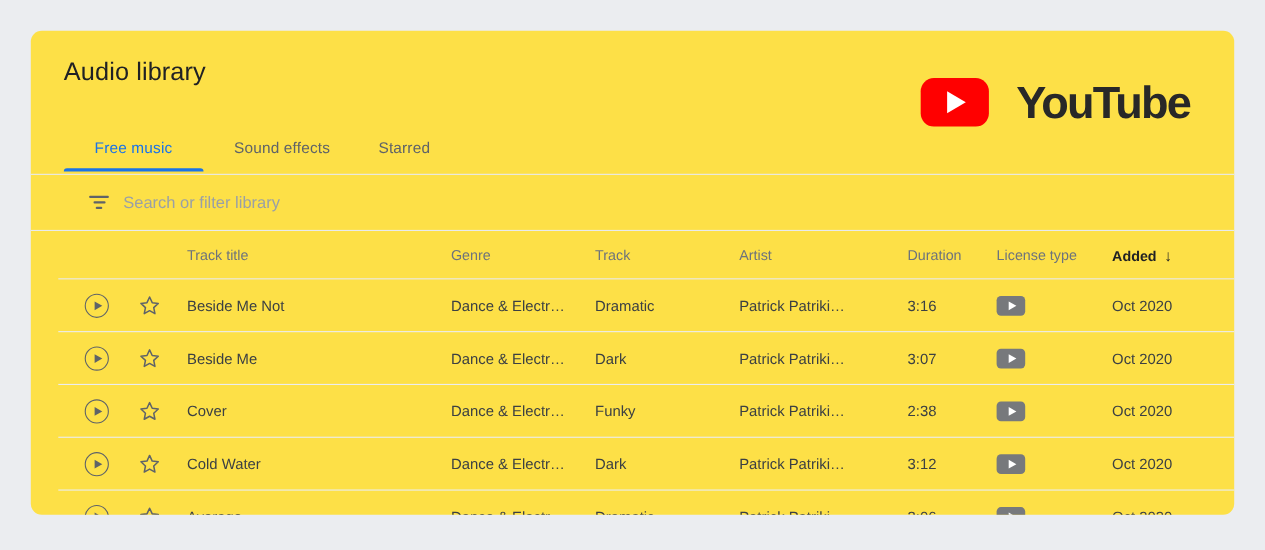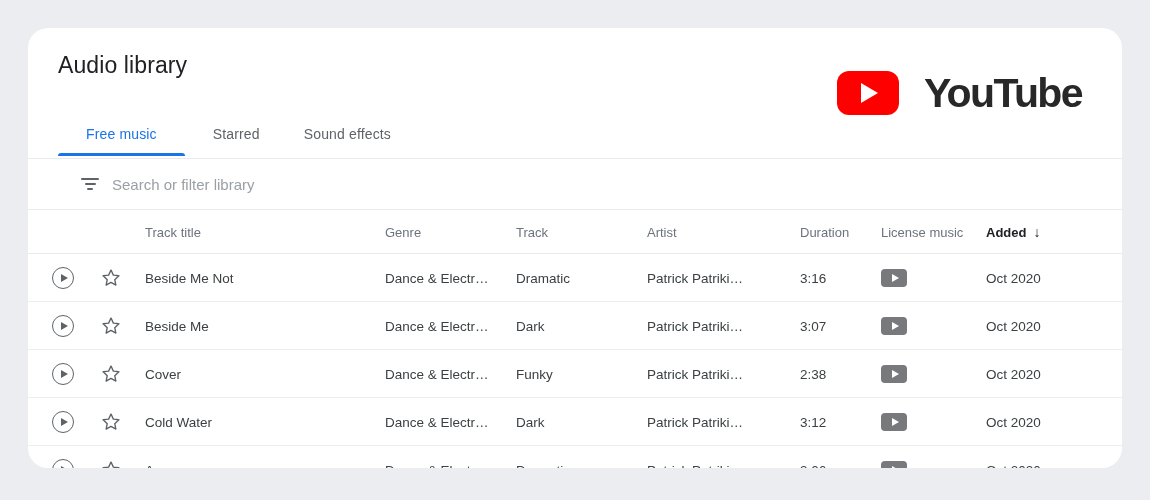--- a/index.html
+++ b/index.html
@@ -15,22 +15,22 @@
     font-family: "Liberation Sans", sans-serif;
     -webkit-font-smoothing: antialiased;
   }
 
   .card {
     position: absolute;
     left: 28px;
     top: 28px;
     width: 1094px;
     height: 440px;
-    background: #ffffff;
-    border-radius: 20px;
+    background: #fde047;
+    border-radius: 10px;
     overflow: hidden;
   }
 
   
   .card-header {
     position: relative;
     height: 130px;
   }
 
   .page-title {
@@ -149,21 +149,21 @@
     outline: none;
     font-family: "Liberation Sans", sans-serif;
     font-size: 15px;
     color: #3c4043;
     width: 600px;
     background: transparent;
   }
   .search-input::placeholder { color: #9aa0a6; }
 
   
-  .table { width: 100%; }
+  .table { width: 100%; padding-left: 25px; }
 
   .row {
     position: relative;
     height: 48px;
     border-bottom: 1px solid #ebedf0;
   }
   .row.header {
     height: 44px;
     border-bottom: 1px solid #e8eaed;
   }
@@ -254,24 +254,24 @@
         <div class="tri"></div>
       </div>
       <div class="yt-word">YouTube</div>
     </div>
 
     <div class="tabs">
       <div class="tab active">
         <span>Free music</span>
       </div>
       <div class="tab">
+        <span>Sound effects</span>
+      </div>
+      <div class="tab">
         <span>Starred</span>
-      </div>
-      <div class="tab">
-        <span>Sound effects</span>
       </div>
     </div>
   </div>
 
   <div class="divider"></div>
 
   <div class="search-bar">
     <div class="filter-icon">
       <span></span>
         <span></span>
@@ -283,21 +283,21 @@
   <div class="divider"></div>
 
   <div class="table">
 
     <div class="row header">
       <div class="cell c-title">Track title</div>
       <div class="cell c-genre">Genre</div>
       <div class="cell c-mood">Track</div>
       <div class="cell c-artist">Artist</div>
       <div class="cell c-dur">Duration</div>
-      <div class="cell c-lic">License music</div>
+      <div class="cell c-lic">License type</div>
       <div class="cell c-added sorted">
         <span>Added</span><span class="sort-arrow">↓</span>
       </div>
     </div>
 
     <div class="row">
       <div class="cell c-play">
           <div class="play-icon">
             <i></i>
           </div>

